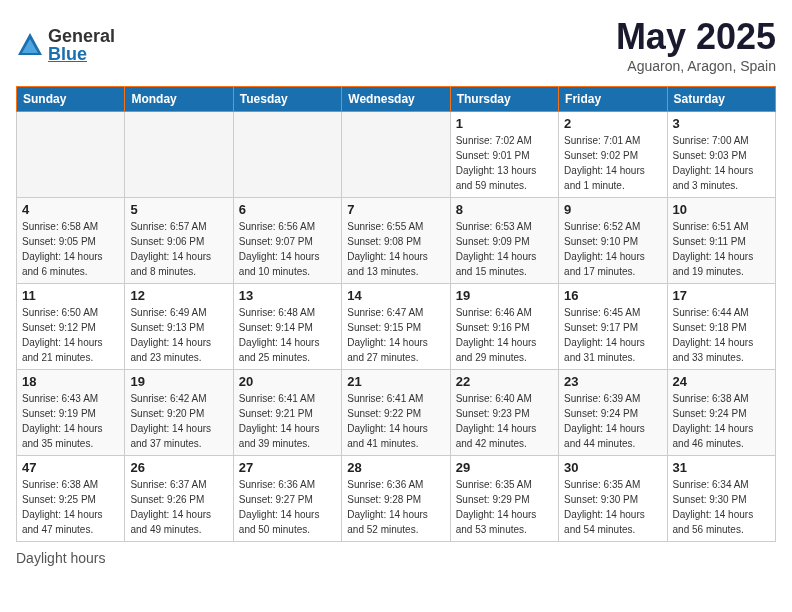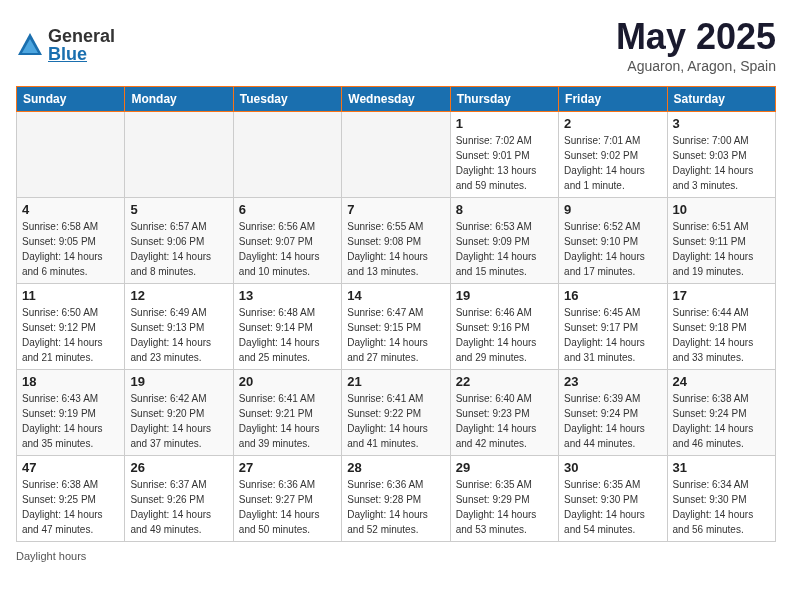--- a/index.html
+++ b/index.html
@@ -92,21 +92,21 @@
       display: block;
       margin-bottom: 2px;
     }
     .day-info {
       font-size: 10px;
       line-height: 1.5;
       color: #333;
     }
     .footer-note {
       margin-top: 8px;
-      font-size: 11px;
+      font-size: 14px;
       color: #555;
     }
   </style>
 </head>
 <body>
 
 <div class="header">
   <div class="logo">
     <svg class="logo-icon" viewBox="0 0 28 28" xmlns="http://www.w3.org/2000/svg">
       <polygon points="14,2 26,24 2,24" fill="#1a6faf"></polygon>

